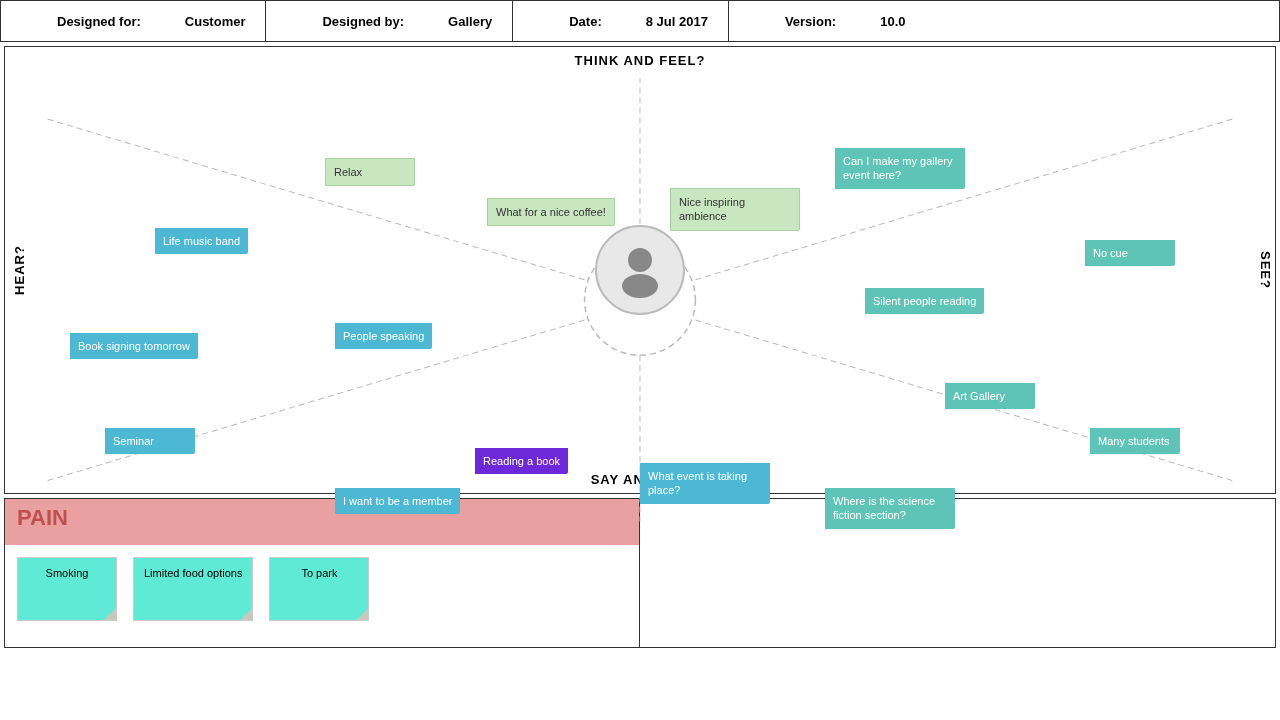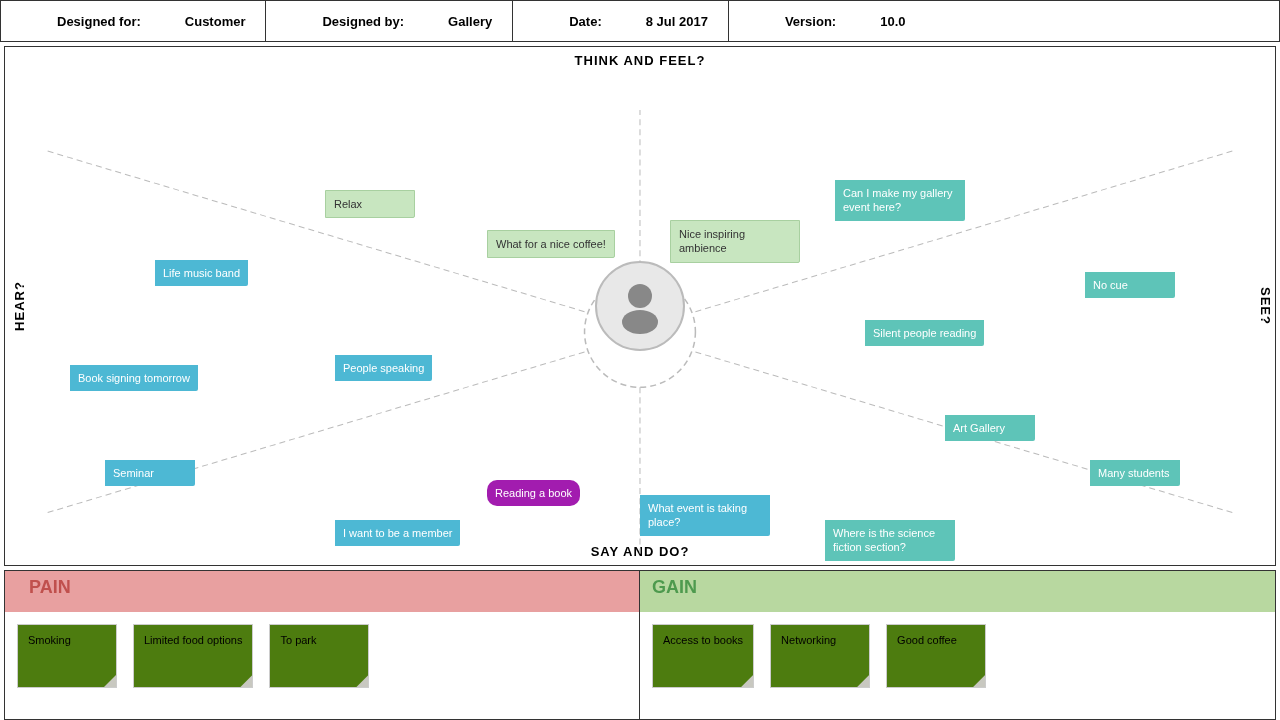--- a/index.html
+++ b/index.html
@@ -20,26 +20,25 @@
       border-right: 1.5px solid #333;
       font-size: 13px;
     }
     .header-cell:last-child { border-right: none; flex: 1; }
     .header-cell span { font-weight: bold; margin-right: 4px; padding-left: 40px; }
 
     
     .empathy-container {
       display: flex;
       flex-direction: column;
-      height: 520px;
+      height: 448px;
       border: 1.5px solid #333;
       margin: 4px;
       position: relative;
       background: #fff;
-      gap: 32px;
     }
 
     
     .label-top {
       text-align: center;
       font-weight: bold;
       font-size: 13px;
       padding: 6px 0 0 0;
       letter-spacing: 1px;
     }
@@ -124,25 +123,24 @@
     .pain-section {
       width: 50%;
       border-right: 1.5px solid #333;
       padding: 8px 12px;
     }
     .gain-section {
       width: 50%;
       padding: 8px 12px;
     }
     .section-title-pain {
-      font-size: 18px;
+      font-size: 22px;
       font-weight: bold;
       color: #c0504d;
       margin-bottom: 8px;
-      margin-left: 12px;
     }
     .section-title-gain {
       font-size: 18px;
       font-weight: bold;
       color: #4e9a4e;
       margin-bottom: 8px;
     }
     .pain-header {
       background: #e8a0a0;
       margin: -8px -12px 8px -12px;
@@ -152,28 +150,29 @@
       background: #b8d8a0;
       margin: -8px -12px 8px -12px;
       padding: 6px 12px;
     }
     .sticky-notes-row {
       display: flex;
       gap: 16px;
       padding: 4px 0;
     }
     .sticky-gray {
-      background: #4d7c0f;
+      background: #5eead4;
       border: 1px solid #ccc;
       padding: 8px 10px;
       font-size: 11px;
       min-width: 100px;
       min-height: 64px;
       line-height: 1.4;
       position: relative;
+      text-align: center;
     }
     .sticky-gray::after {
       content: '';
       position: absolute;
       bottom: 0; right: 0;
       width: 12px; height: 12px;
       background: #c8c8c0;
       clip-path: polygon(100% 0, 100% 100%, 0 100%);
     }
   </style>
@@ -231,44 +230,34 @@
         <div class="sticky" style="left: 665px; top: 120px; background: rgb(200, 230, 192); color: rgb(51, 51, 51); border: 1px solid rgb(168, 208, 160); min-width: 90px; max-width: 130px;">Nice inspiring ambience</div>
         <div class="sticky" style="left: 830px; top: 80px; background: rgb(94, 196, 184); color: rgb(255, 255, 255); min-width: 90px; max-width: 130px;">Can I make my gallery event here?</div>
         <div class="sticky" style="left: 1080px; top: 140px; background: rgb(94, 196, 184); color: rgb(255, 255, 255); min-width: 90px; max-width: 130px; margin-top: 32px;">No cue</div>
         <div class="sticky" style="left: 150px; top: 160px; background: rgb(77, 184, 212); color: rgb(255, 255, 255); min-width: 90px; max-width: 130px;">Life music band</div>
         <div class="sticky" style="left: 65px; top: 265px; background: rgb(77, 184, 212); color: rgb(255, 255, 255); min-width: 90px; max-width: 130px;">Book signing tomorrow</div>
         <div class="sticky" style="left: 330px; top: 255px; background: rgb(77, 184, 212); color: rgb(255, 255, 255); min-width: 90px; max-width: 130px;">People speaking</div>
         <div class="sticky" style="left: 100px; top: 360px; background: rgb(77, 184, 212); color: rgb(255, 255, 255); min-width: 90px; max-width: 130px;">Seminar</div>
         <div class="sticky" style="left: 860px; top: 220px; background: rgb(94, 196, 184); color: rgb(255, 255, 255); min-width: 90px; max-width: 130px;">Silent people reading</div>
         <div class="sticky" style="left: 940px; top: 315px; background: rgb(94, 196, 184); color: rgb(255, 255, 255); min-width: 90px; max-width: 130px;">Art Gallery</div>
         <div class="sticky" style="left: 1085px; top: 360px; background: rgb(94, 196, 184); color: rgb(255, 255, 255); min-width: 90px; max-width: 130px;">Many students</div>
-        <div class="sticky" style="left: 482px; top: 380px; background: #a21caf; color: rgb(255, 255, 255); min-width: 90px; max-width: 130px; border-radius: 10px;">Reading a book</div>
+        <div class="sticky" style="left: 470px; top: 380px; background: #6d28d9; color: rgb(255, 255, 255); min-width: 90px; max-width: 130px;">Reading a book</div>
         <div class="sticky" style="left: 330px; top: 420px; background: rgb(77, 184, 212); color: rgb(255, 255, 255); min-width: 90px; max-width: 130px; text-align: center;">I want to be a member</div>
         <div class="sticky" style="left: 635px; top: 395px; background: rgb(77, 184, 212); color: rgb(255, 255, 255); min-width: 90px; max-width: 130px;">What event is taking place?</div>
         <div class="sticky" style="left: 820px; top: 420px; background: rgb(94, 196, 184); color: rgb(255, 255, 255); min-width: 90px; max-width: 130px;">Where is the science fiction section?</div>
       </div>
   </div>
 
   <div class="label-bottom">SAY AND DO?</div>
 </div>
 
 <div class="bottom-section">
   <div class="pain-section">
     <div class="pain-header">
       <div class="section-title-pain">PAIN</div>
     </div>
     <div class="sticky-notes-row" id="pain-row">
         <div class="sticky-gray">Smoking</div>
         <div class="sticky-gray">Limited food options</div>
         <div class="sticky-gray">To park</div>
       </div>
   </div>
-  <div class="gain-section">
-    <div class="gain-header">
-      <div class="section-title-gain">GAIN</div>
-    </div>
-    <div class="sticky-notes-row" id="gain-row">
-        <div class="sticky-gray">Access to books</div>
-        <div class="sticky-gray">Networking</div>
-        <div class="sticky-gray">Good coffee</div>
-      </div>
-  </div>
 </div>
 
 </body></html>

